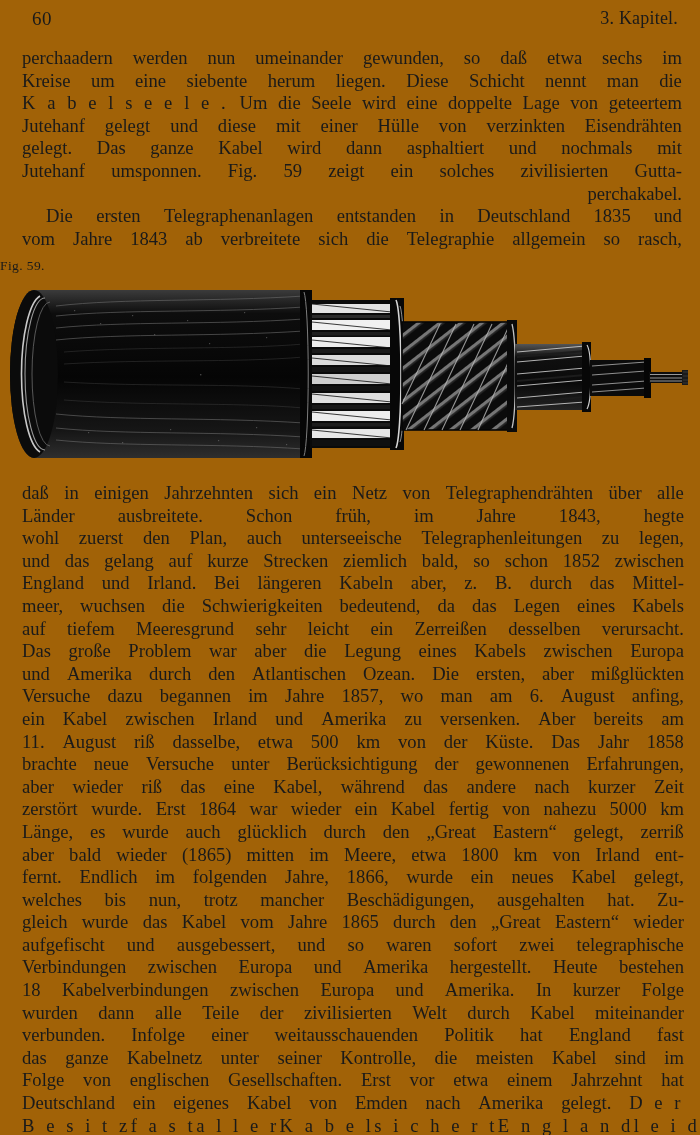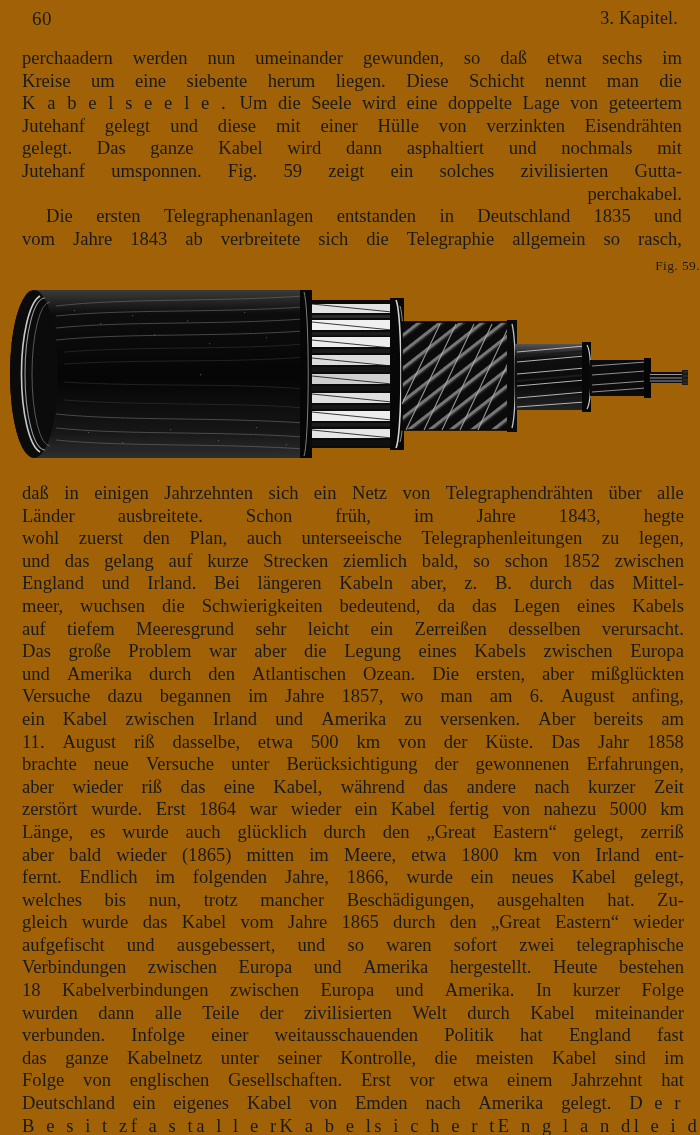--- a/index.html
+++ b/index.html
@@ -83,21 +83,21 @@
   .sp {
     letter-spacing: 3.4px;
   }
 
   
   .figure-caption {
     position: absolute;
     top: 258px;
     left: 0;
     width: 700px;
-    text-align: right;
+    text-align: left;
     font-size: 13.5px;
     letter-spacing: 0.4px;
   }
   .figure-wrap {
     position: absolute;
     top: 282px;
     left: 4px;
     width: 692px;
     height: 182px;
   }

